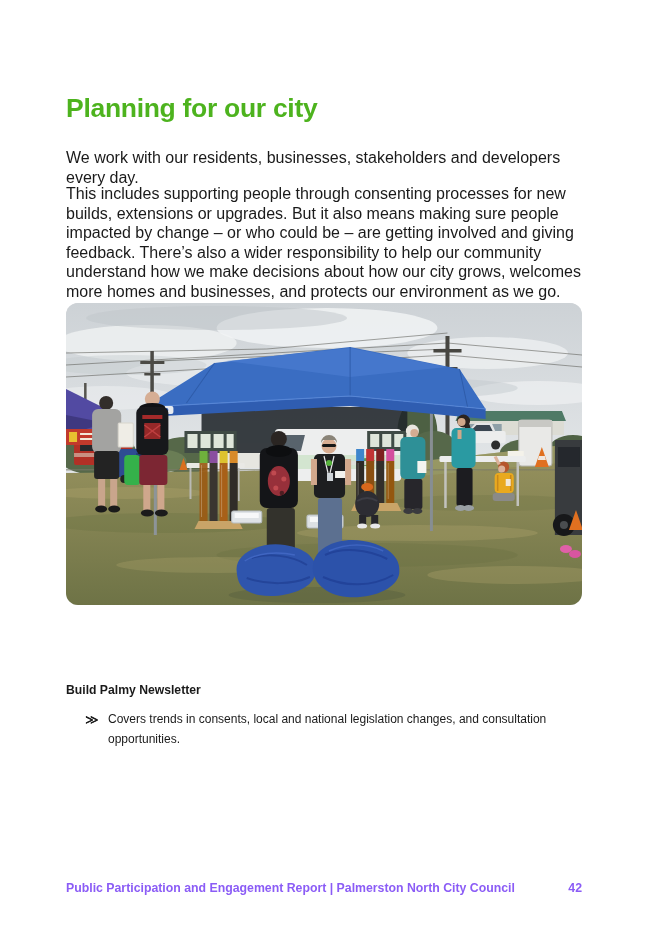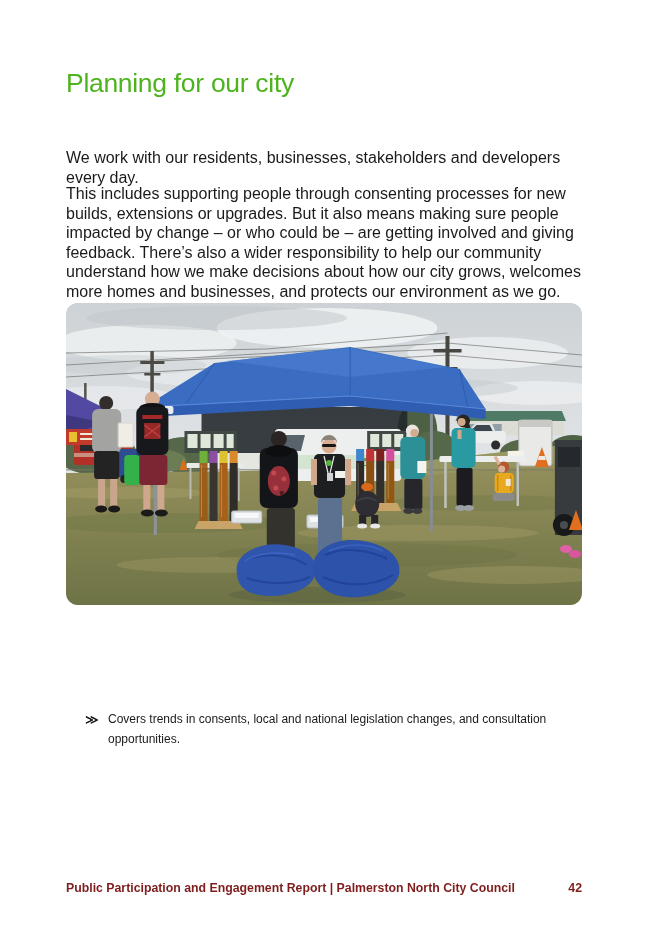--- a/index.html
+++ b/index.html
@@ -6,23 +6,23 @@
   .page{
     position:relative;
     width:645px;height:926px;
     background:#ffffff;
     font-family:"Liberation Sans", sans-serif;
     color:#1a1a1a;
     overflow:hidden;
   }
   .abs{position:absolute;left:66px;width:516px;}
   .page-title{
-    top:68px;
+    top:93px;
     font-size:26.5px;
-    font-weight:400;
+    font-weight:700;
     letter-spacing:-0.3px;
     color:#4DB31E;
     margin:0;
   }
   .body-text{
     font-size:16px;
     line-height:19.5px;
     margin:0;
   }
   .p1{top:148px;}
@@ -64,21 +64,21 @@
     line-height:19.5px;
     color:#1a1a1a;
   }
   .footer{
     top:881px;
     display:flex;
     justify-content:space-between;
     align-items:baseline;
     font-size:12.3px;
     font-weight:700;
-    color:#7f1d1d;
+    color:#8b5cf6;
   }
 </style>
 </head>
 <body>
 
 <div class="page">
 
   <h1 class="abs page-title">Planning for our city</h1>
 
   <p class="abs body-text p1">We work with our residents, businesses, stakeholders and developers every day.</p>
@@ -399,20 +399,21 @@
         <path d="M178,258 C190,250 210,248 228,252" stroke="#4066c2" stroke-width="1.5" fill="none"></path>
         <path d="M246,262 C248,244 272,234 296,238 C320,242 334,254 332,270 C330,286 305,296 280,294 C258,292 244,278 246,262 Z" fill="#2c52aa"></path>
         <path d="M258,252 C275,244 300,246 320,256" stroke="#22439a" stroke-width="2" fill="none"></path>
         <path d="M256,274 C278,284 305,284 326,272" stroke="#22439a" stroke-width="2" fill="none"></path>
         <path d="M262,248 C280,240 300,240 316,248" stroke="#3e64c0" stroke-width="1.5" fill="none"></path>
       </g>
     </svg>
   </figure>
 
 
+  <h2 class="abs sub-heading">Build Palmy Newsletter</h2>
 
   <ul class="abs bullet-list">
     <li>
       <span class="marker">≫</span>
     </li>
     <li>
       <span class="marker">≫</span>
       <span>Covers trends in consents, local and national legislation changes, and consultation opportunities.</span>
     </li>
   </ul>

